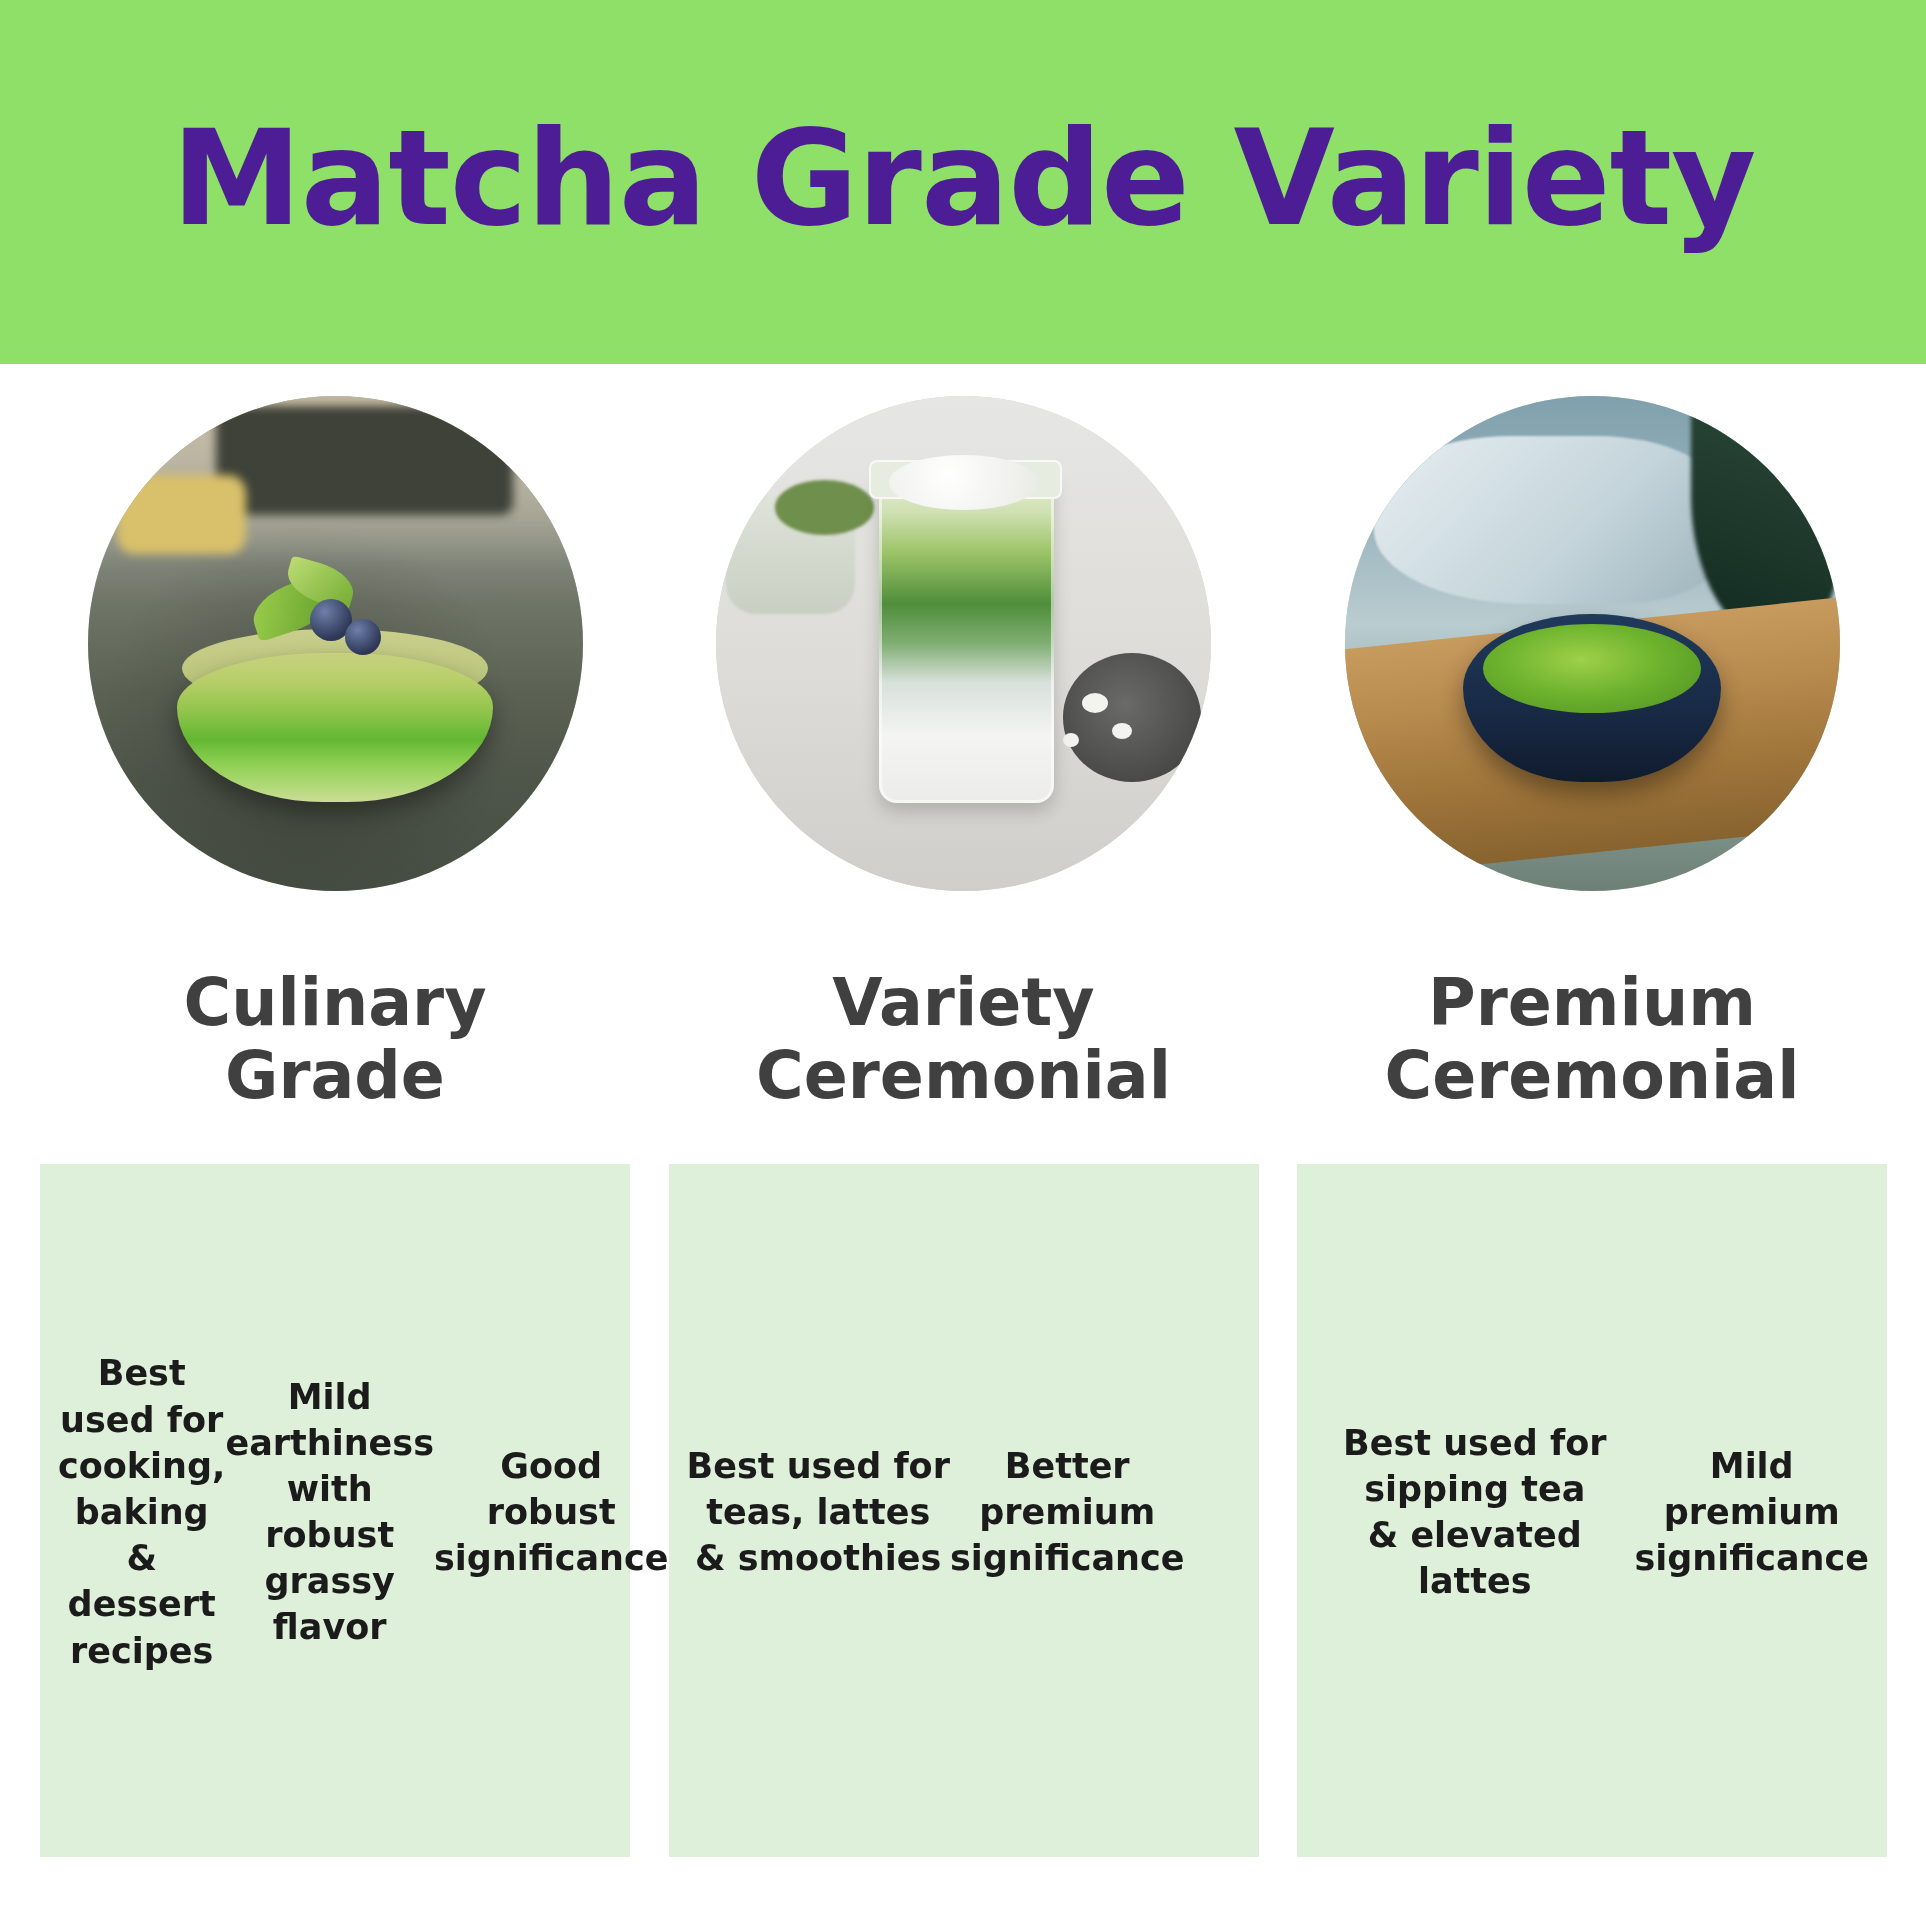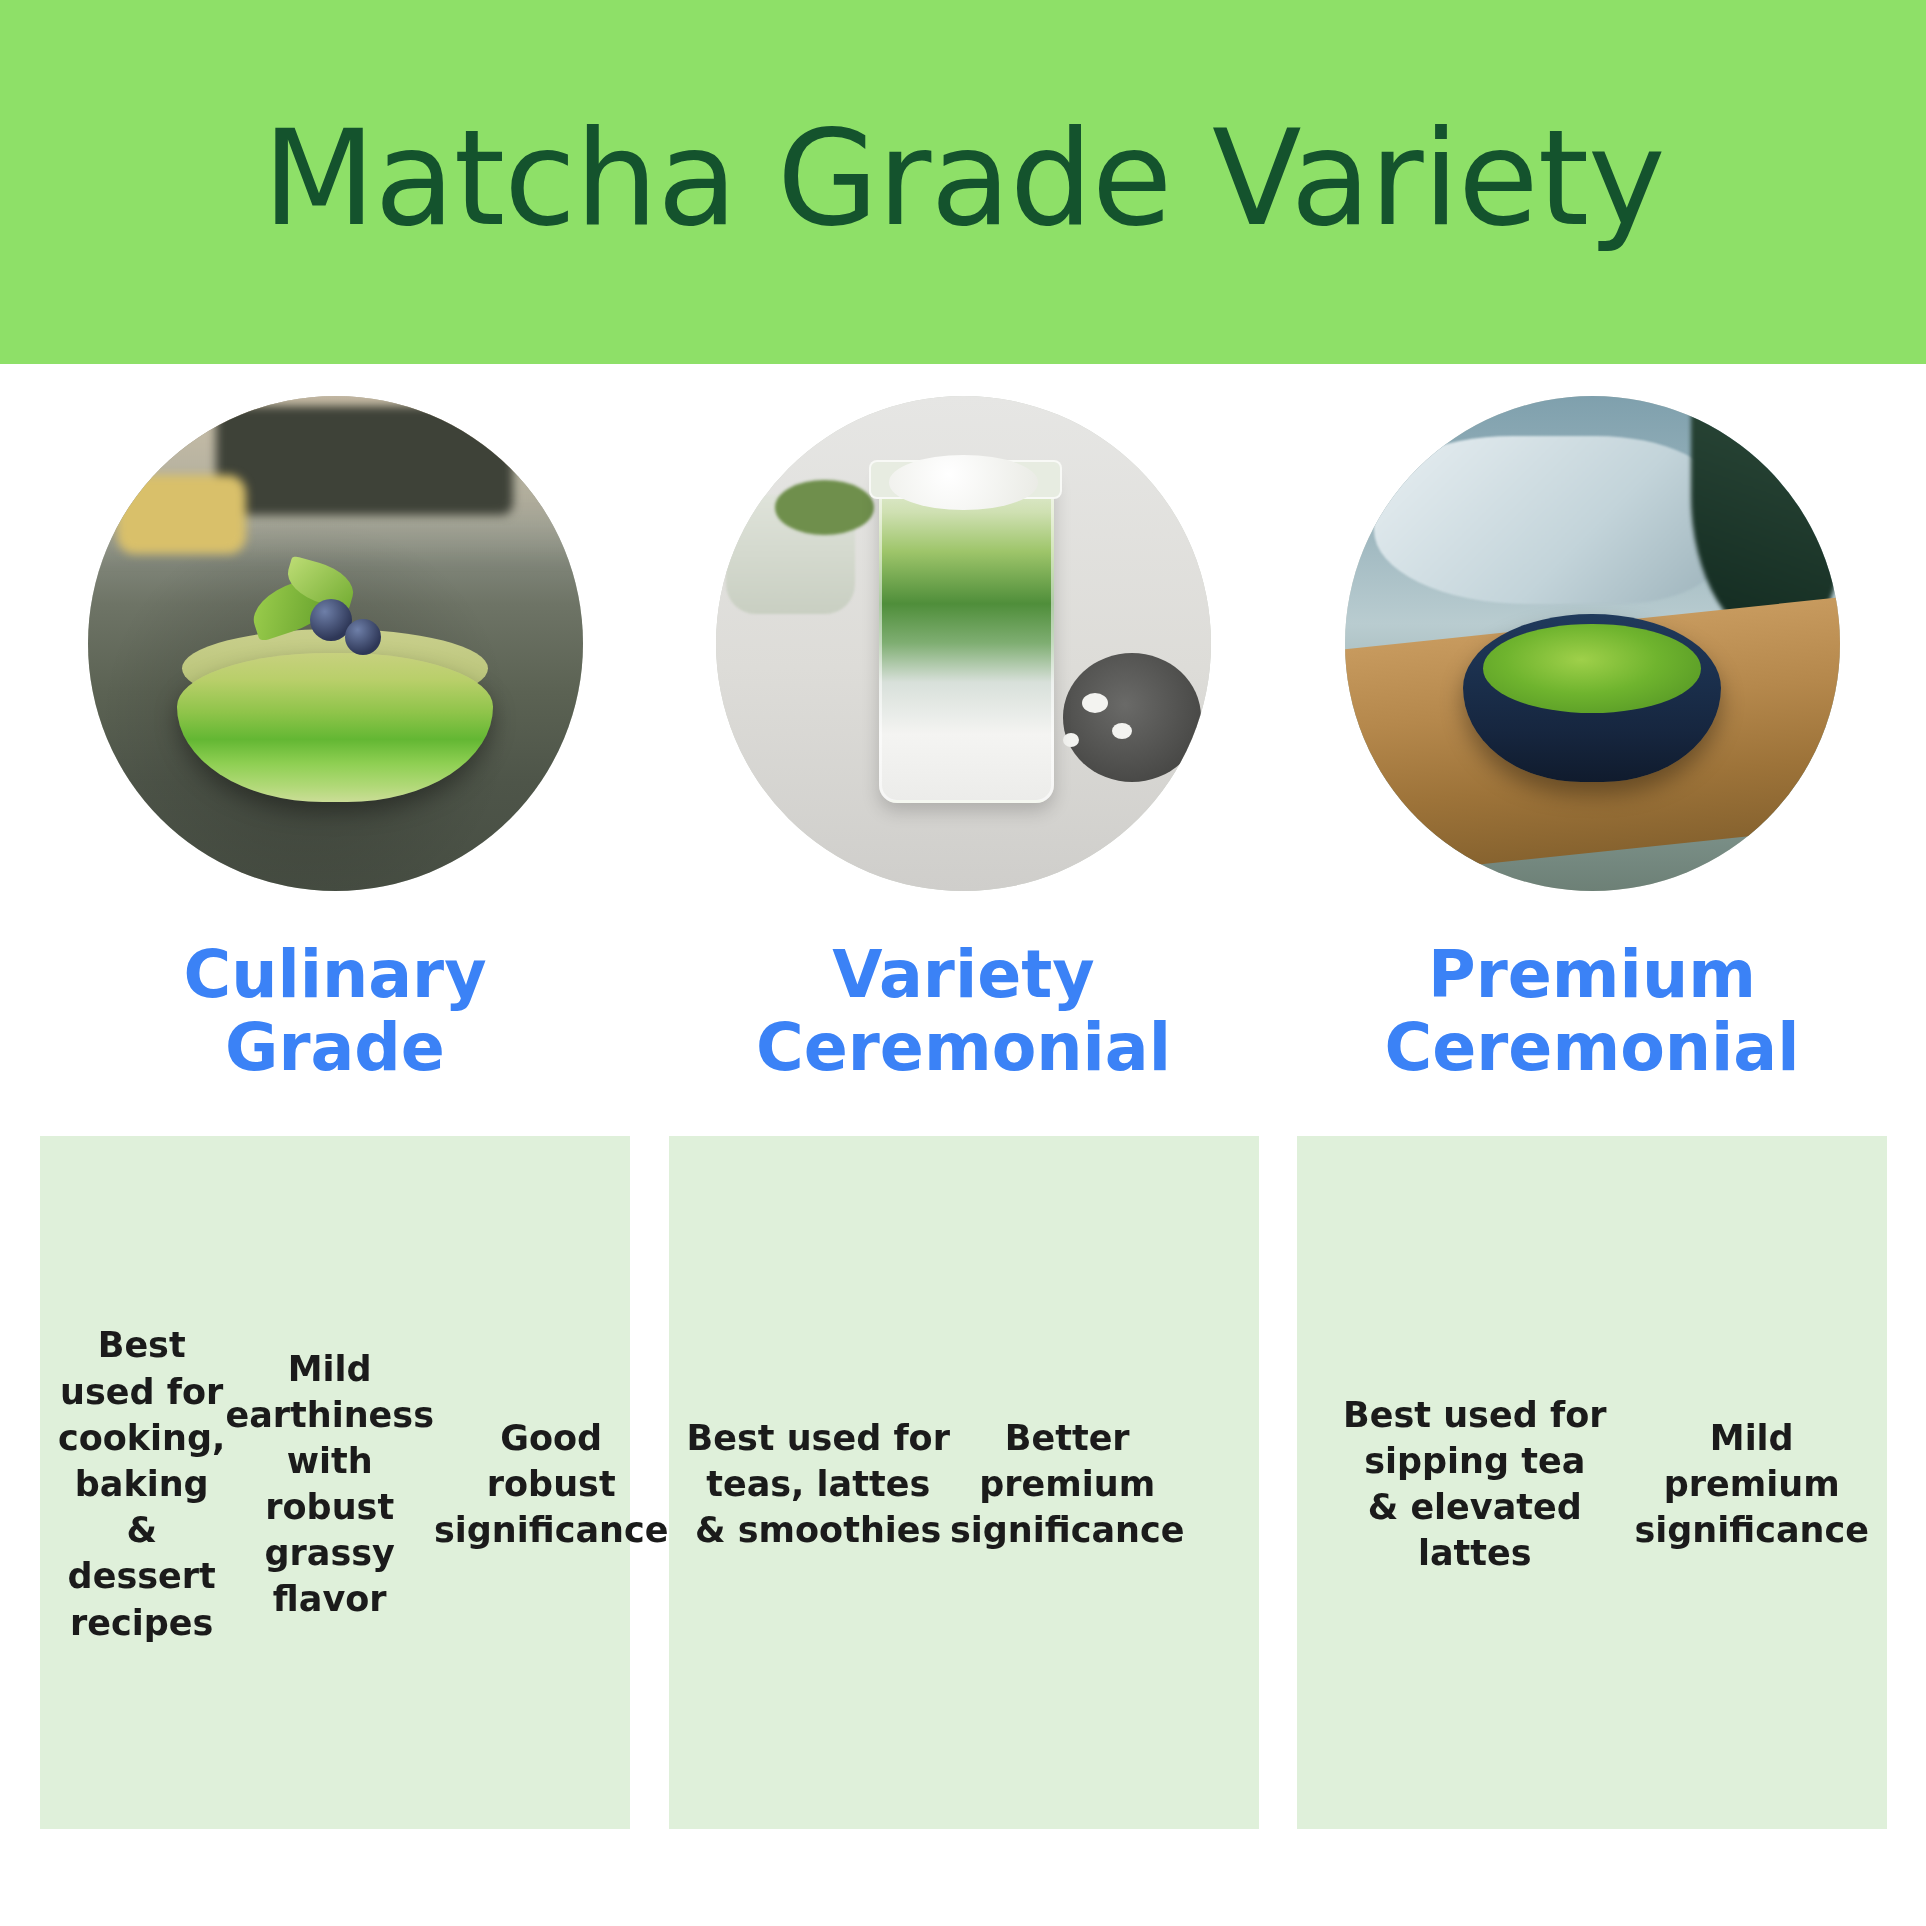--- a/index.html
+++ b/index.html
@@ -28,25 +28,25 @@
     top: 0;
     width: 1927px;
     height: 364px;
     background: #8ee068;
     display: flex;
     align-items: center;
     justify-content: center;
   }
   .header-title {
     font-family: "DejaVu Sans", sans-serif;
-    font-weight: normal;
+    font-weight: bold;
     font-size: 131px;
     line-height: 1;
     letter-spacing: -1px;
-    color: #14532d;
+    color: #4c1d95;
     text-align: center;
     margin-top: -8px;
   }
 
   
   .columns {
     position: absolute;
     left: 0;
     top: 396px;
     width: 1927px;
@@ -282,26 +282,26 @@
     left: 28%;
     top: 46%;
     width: 44%;
     height: 18%;
     border-radius: 50%;
     background: radial-gradient(ellipse at 45% 40%, #9fd04a 0%, #6fb42e 45%, #4d8e22 100%);
   }
 
   
   .grade-title {
-    margin-top: 48px;
+    margin-top: 76px;
     font-family: "DejaVu Sans", sans-serif;
     font-weight: bold;
     font-size: 65px;
     line-height: 1.12;
-    color: #3b82f6;
+    color: #404040;
     text-align: center;
     white-space: pre-line;
   }
 
   
   .detail-box {
     margin-top: 51px;
     width: 100%;
     background: #dff0da;
     padding: 61px 18px 57px 18px;

